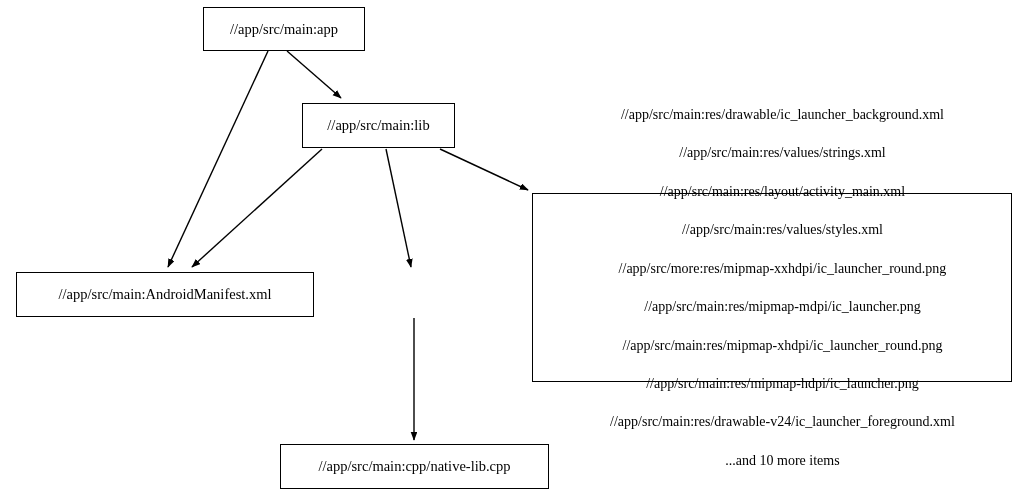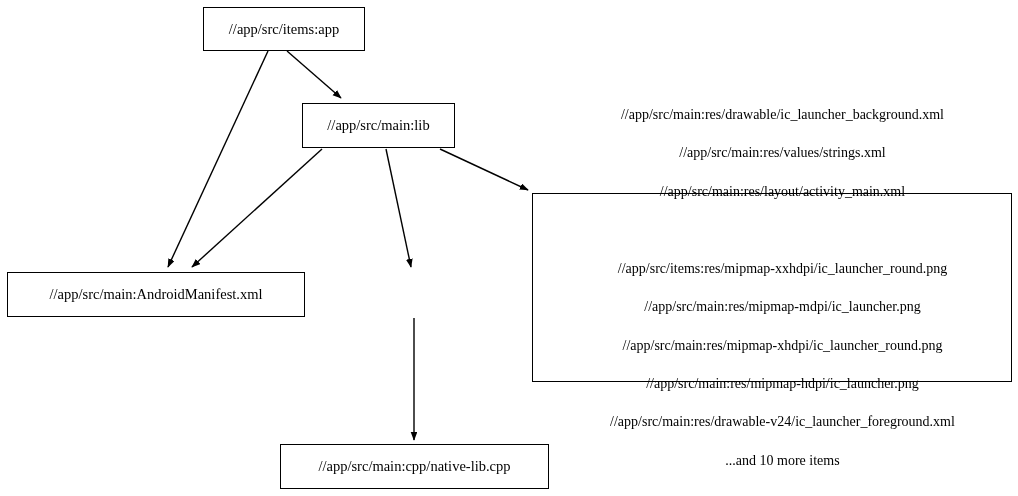--- a/index.html
+++ b/index.html
@@ -33,21 +33,21 @@
     justify-content: center;
     text-align: center;
     color: #000000;
     font-size: 14.5px;
     line-height: 19px;
     white-space: pre;
     z-index: 2;
   }
   .node-app       { left: 203px;  top: 7px;   width: 162px; height: 44px; }
   .node-lib       { left: 302px;  top: 103px; width: 153px; height: 45px; }
-  .node-manifest  { left: 7px;    top: 272px; width: 298px; height: 45px; }
+  .node-manifest  { left: 16px;    top: 272px; width: 298px; height: 45px; }
   .node-jni       { left: 325px;  top: 272px; width: 183px; height: 45px; }
   .node-cpp       { left: 280px;  top: 444px; width: 269px; height: 45px; }
   .node-res {
     left: 532px;
     top: 193px;
     width: 480px;
     height: 189px;
     font-size: 14px;
     line-height: 19.2px;
   }
@@ -83,43 +83,43 @@
     <g>
       <path d="M440,149 L528,190" stroke="#000000" stroke-width="1.4" fill="none" marker-end="url(#arrow)"></path>
     </g>
 
     <g>
       <path d="M414,318 L414,440" stroke="#000000" stroke-width="1.4" fill="none" marker-end="url(#arrow)"></path>
     </g>
   </svg>
 
   <div class="node node-app">
-    <span>//app/src/items:app</span>
+    <span>//app/src/main:app</span>
   </div>
 
   <div class="node node-lib">
     <span>//app/src/main:lib</span>
   </div>
 
   <div class="node node-manifest">
     <span>//app/src/main:AndroidManifest.xml</span>
   </div>
 
 
   <div class="node node-cpp">
     <span>//app/src/main:cpp/native-lib.cpp</span>
   </div>
 
   <div class="node node-res">
     <span>
       <span>//app/src/main:res/drawable/ic_launcher_background.xml</span><br>
       <span>//app/src/main:res/values/strings.xml</span><br>
       <span>//app/src/main:res/layout/activity_main.xml</span><br>
-      <br>
-      <span>//app/src/items:res/mipmap-xxhdpi/ic_launcher_round.png</span><br>
+      <span>//app/src/main:res/values/styles.xml</span><br>
+      <span>//app/src/more:res/mipmap-xxhdpi/ic_launcher_round.png</span><br>
       <span>//app/src/main:res/mipmap-mdpi/ic_launcher.png</span><br>
       <span>//app/src/main:res/mipmap-xhdpi/ic_launcher_round.png</span><br>
       <span>//app/src/main:res/mipmap-hdpi/ic_launcher.png</span><br>
       <span>//app/src/main:res/drawable-v24/ic_launcher_foreground.xml</span><br>
       <span>...and 10 more items</span>
     </span>
   </div>
 
 </div>
 

